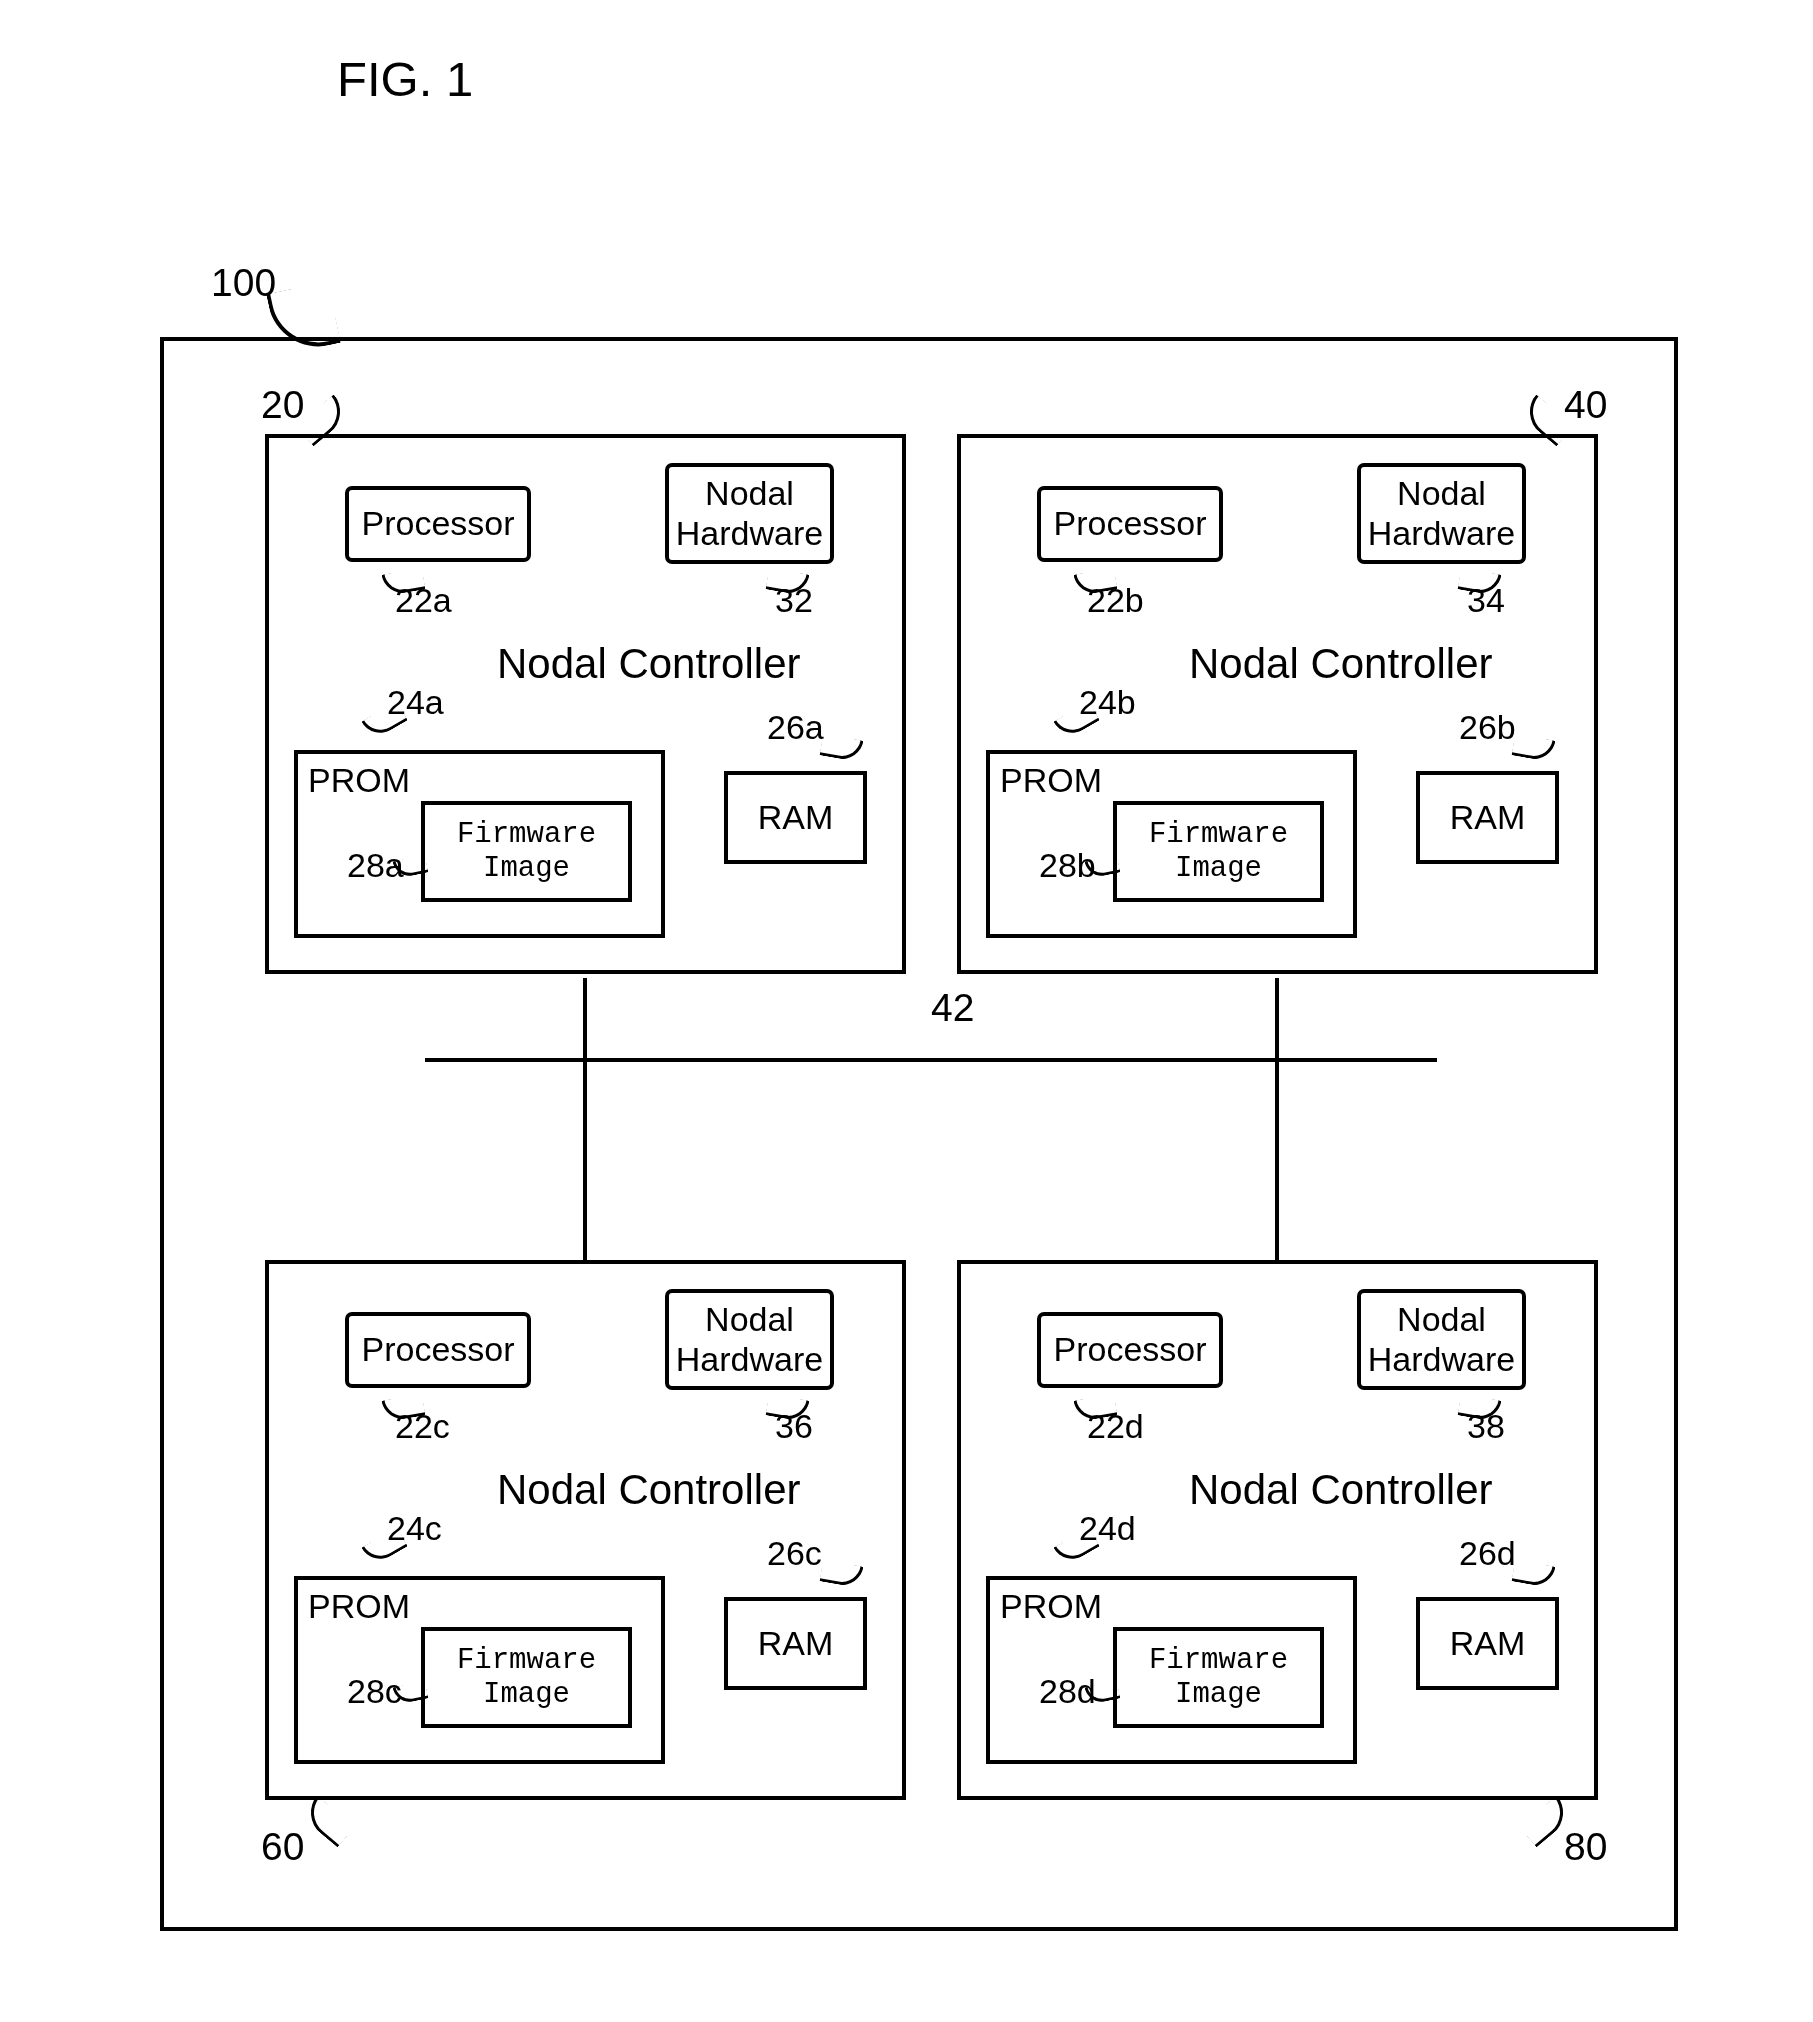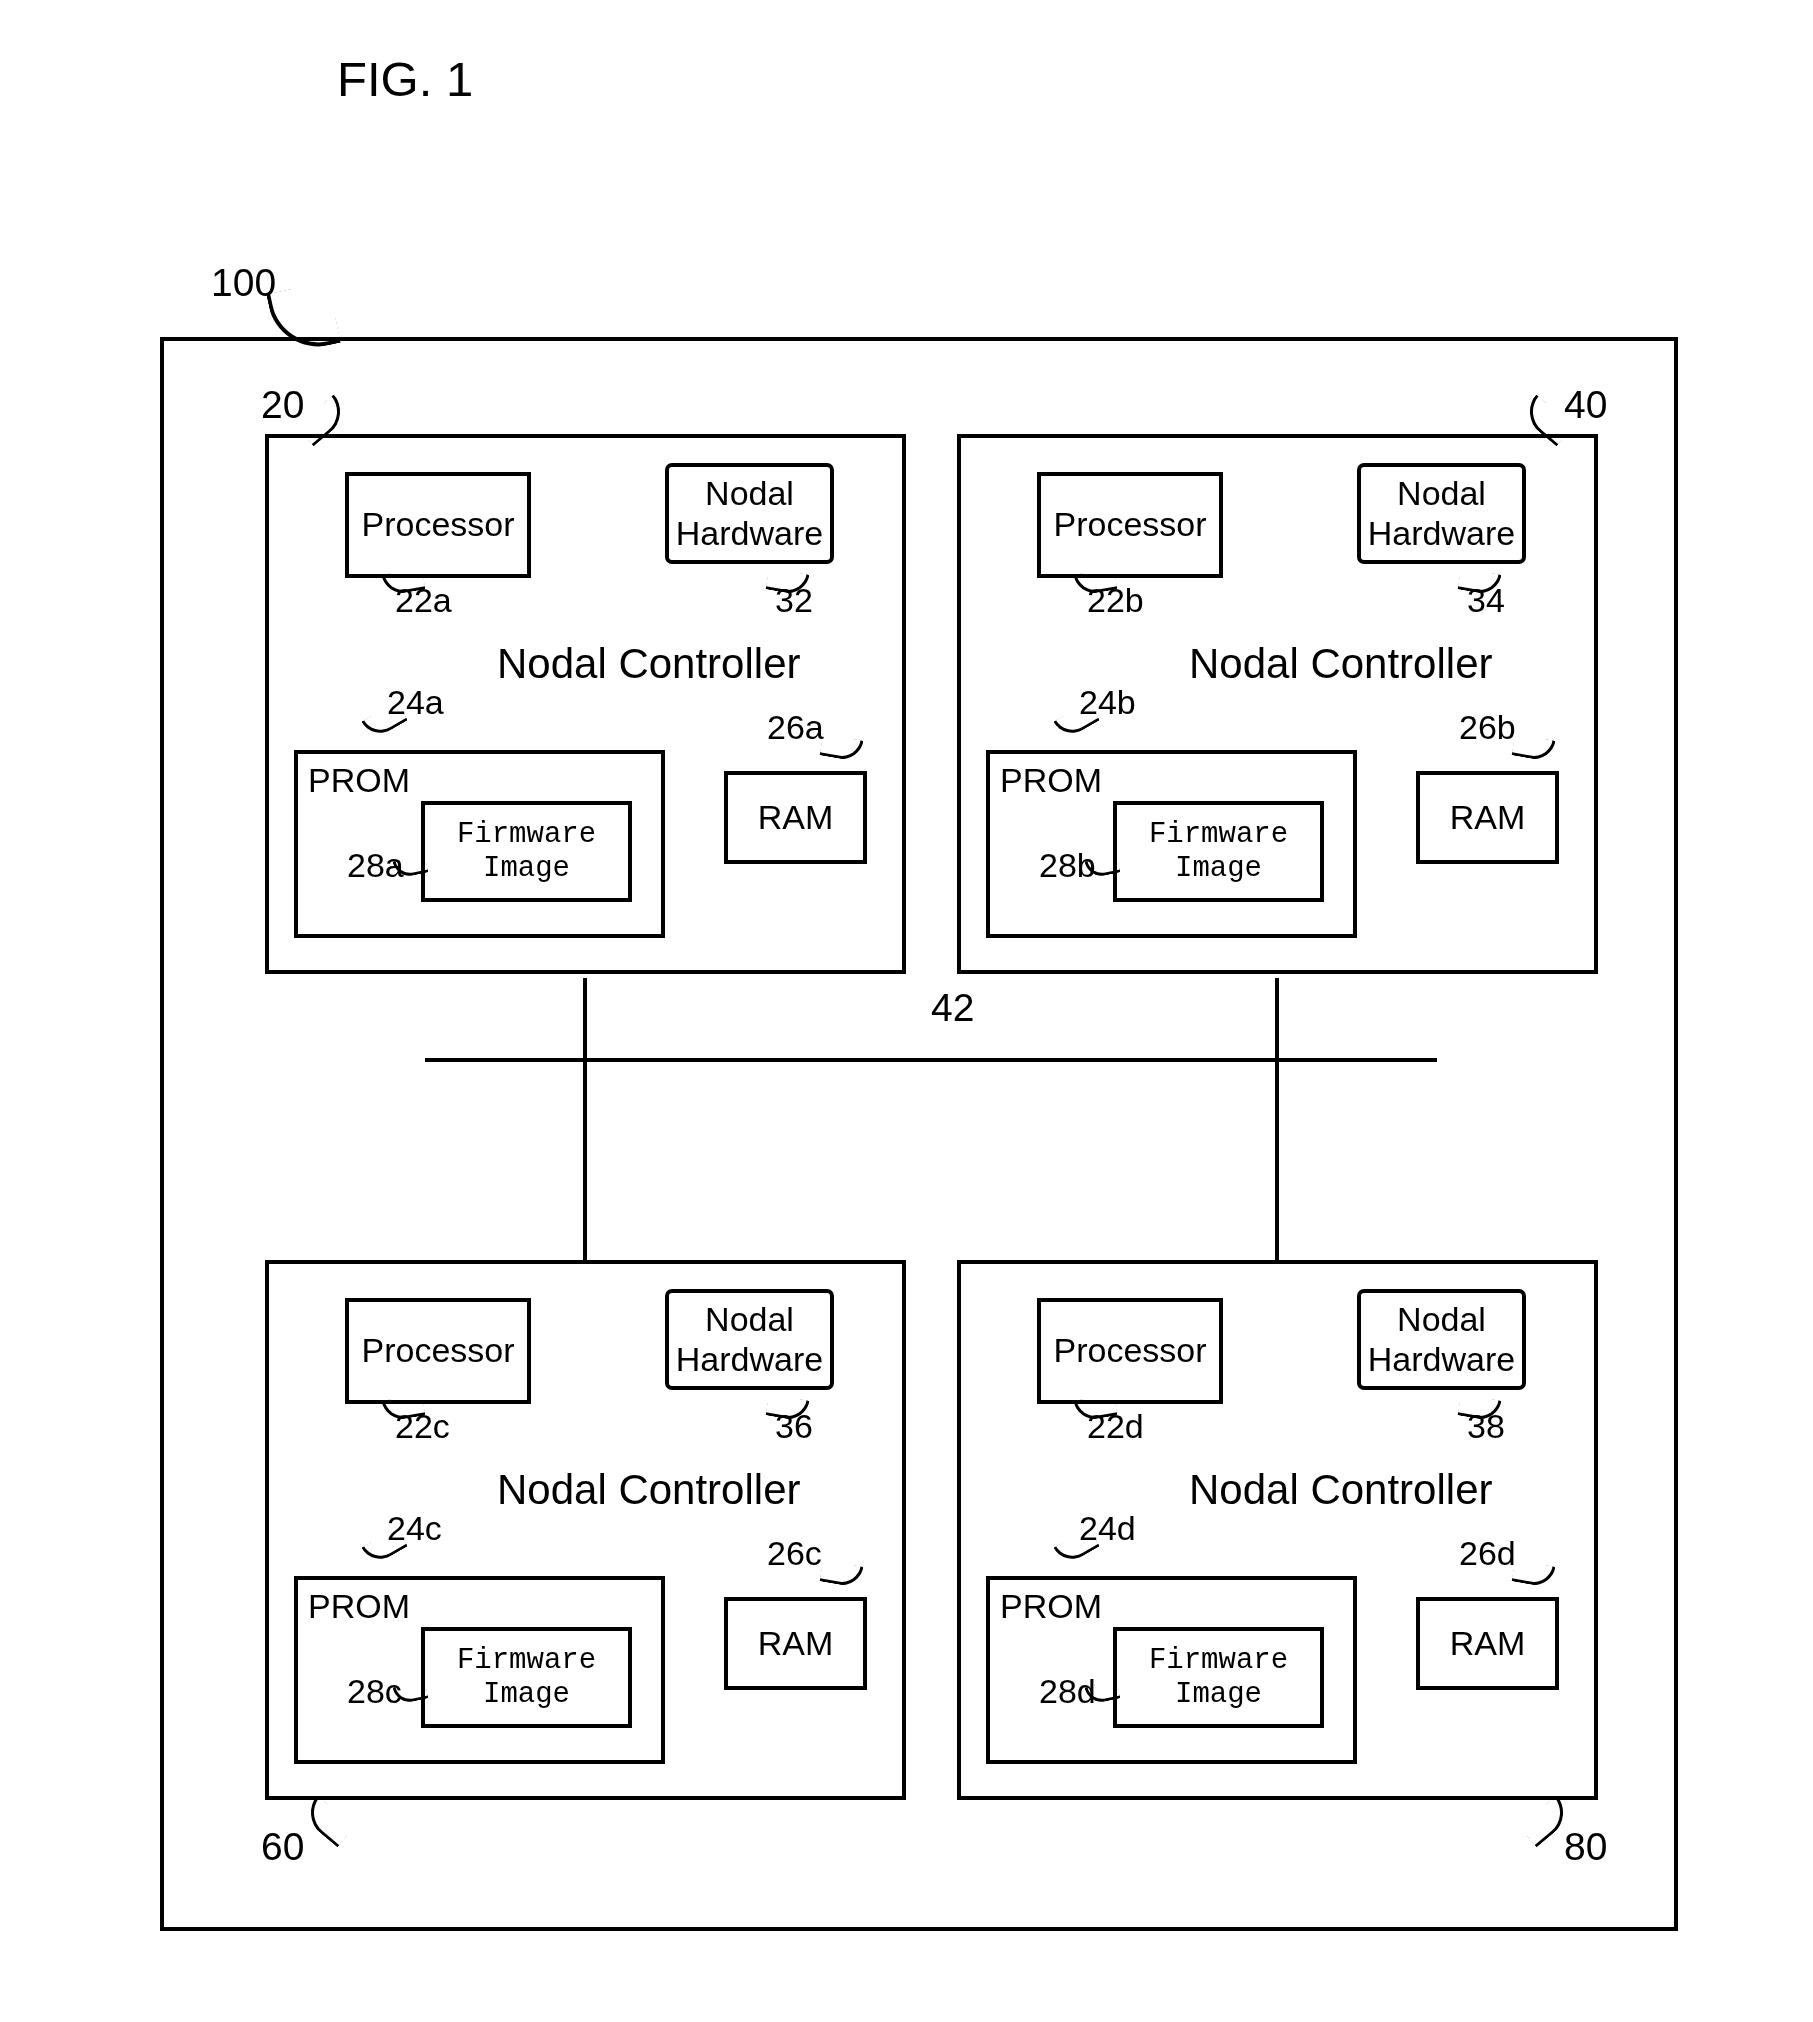--- a/index.html
+++ b/index.html
@@ -67,21 +67,21 @@
     border: 4.2px solid #000;
     box-sizing: border-box;
     display: flex;
     align-items: center;
     justify-content: center;
     text-align: center;
     font-size: 34px;
     line-height: 1.15;
     background: #fff;
   }
-  .processor { top: 34px; left: 76px; width: 186px; height: 106px; }
+  .processor { top: 48px; left: 76px; width: 186px; height: 76px; border-radius: 7px; }
   .nodalhw   { top: 25px; left: 396px; width: 169px; height: 101px; border-radius: 7px; }
   .prom      { top: 312px; left: 25px;  width: 371px; height: 188px; display:block; }
   .firmware  { position: absolute; top: 363px; left: 152px; width: 211px; height: 101px; font-size: 29px; font-family: Liberation Mono, monospace; }
   .ram       { top: 333px; left: 455px; width: 143px; height: 93px; }
 
   .prom-label {
     position: absolute;
     top: 6.7px;
     left: 10px;
     font-size: 34px;

